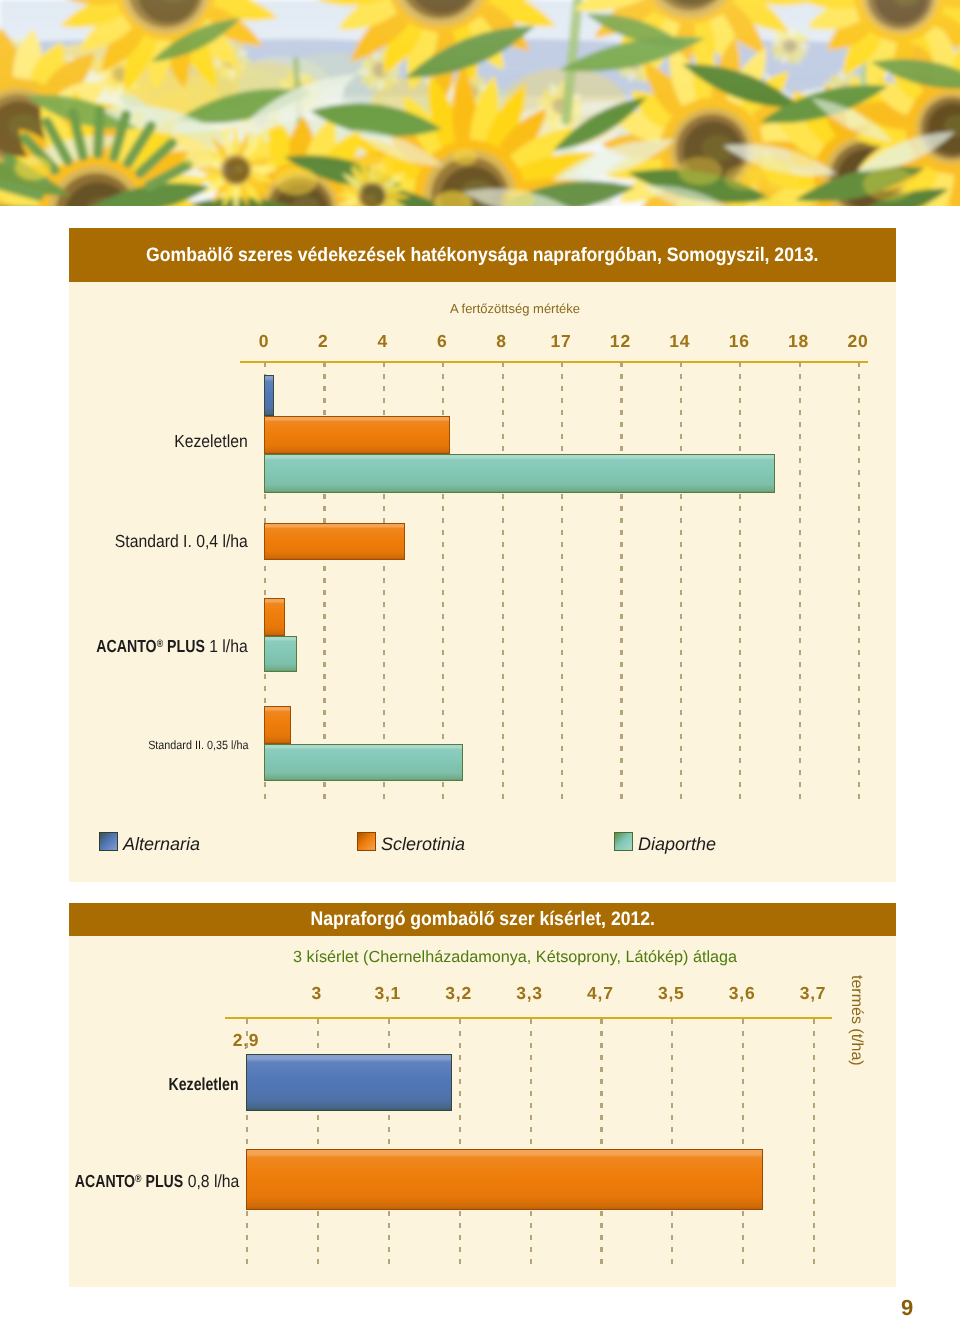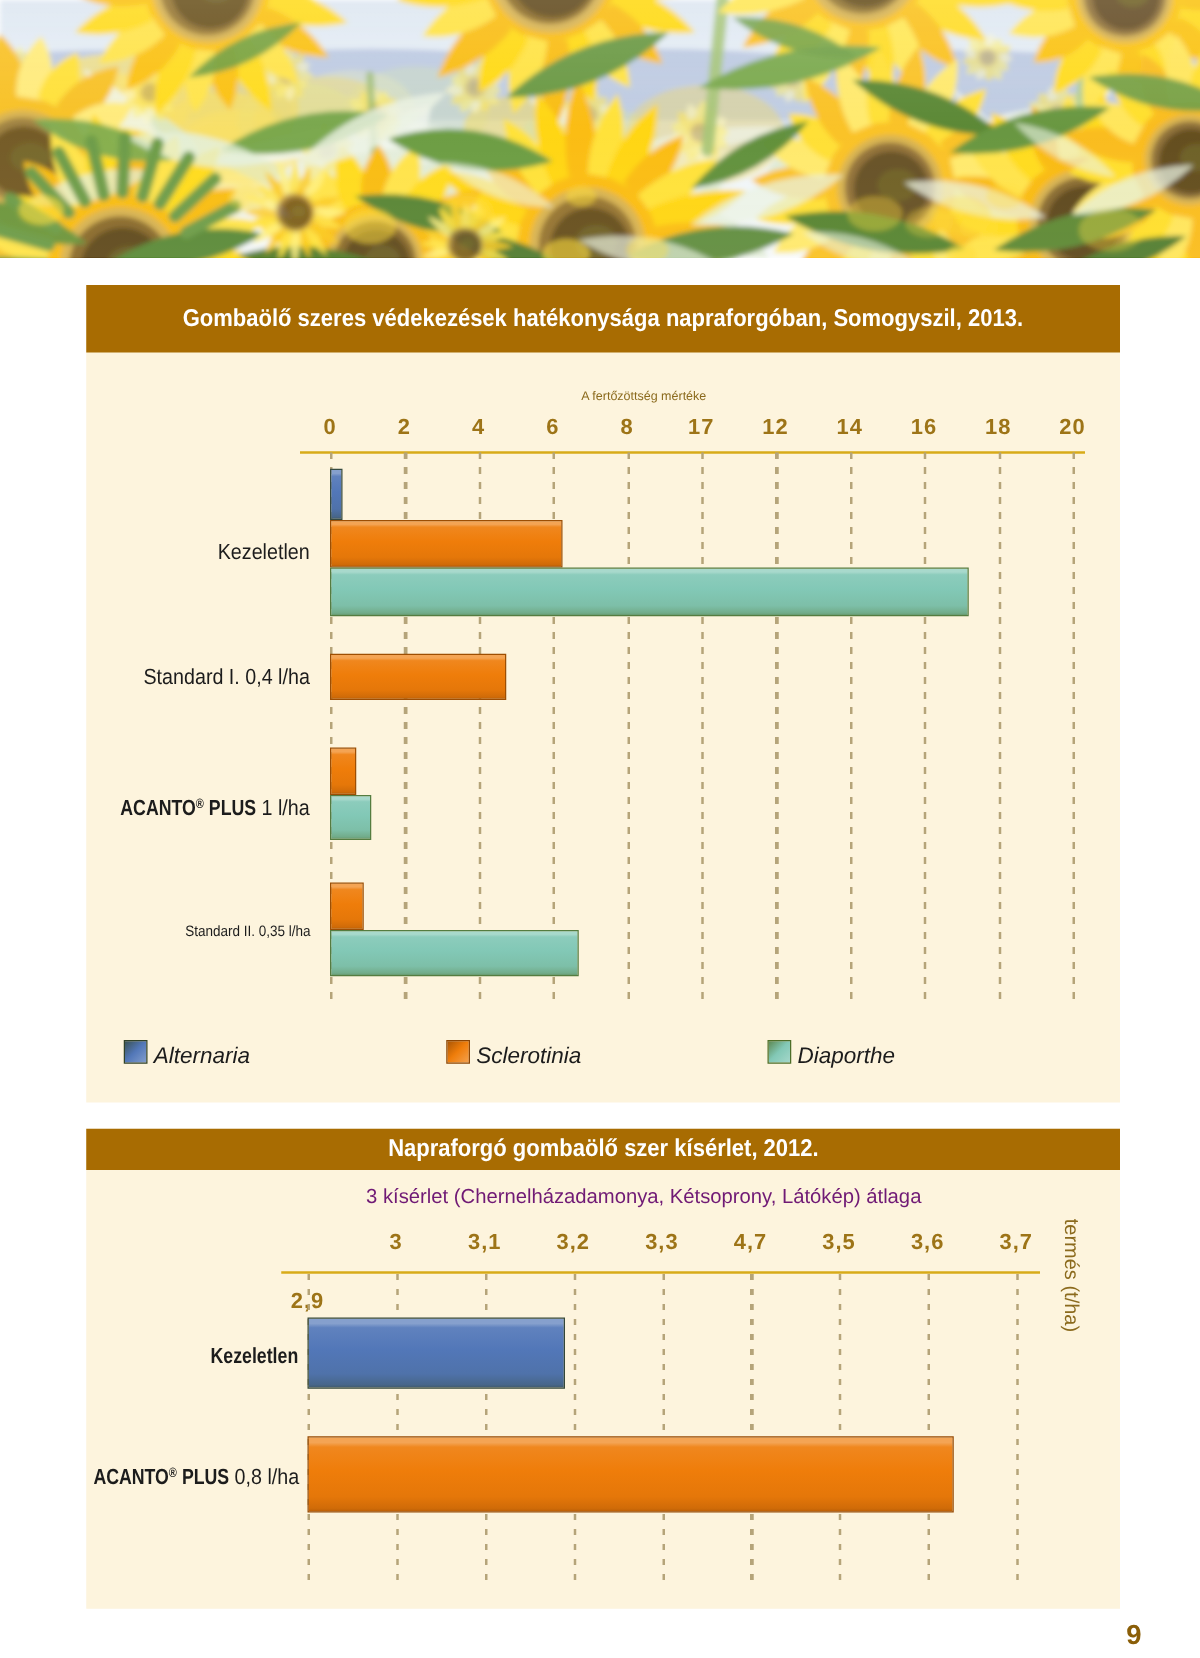--- a/index.html
+++ b/index.html
@@ -18,21 +18,21 @@
   .catlab{position:absolute;color:#1c1c1c;text-align:right;white-space:nowrap;}
   .catlab > span.inner{display:inline-block;transform:scaleX(0.90);transform-origin:right center;}
   .catlab span[data-name$="bold-part"]{display:inline-block;transform:scaleX(0.90);transform-origin:right center;}
   .catlab sup{font-size:0.62em;vertical-align:0.48em;font-weight:bold;letter-spacing:0;}
   .bar{position:absolute;}
   .legend-sw{position:absolute;width:19px;height:19px;}
   .legend-tx{position:absolute;font-style:italic;color:#1c1c1c;white-space:nowrap;}
   .pageno{position:absolute;color:#8a5e08;font-weight:bold;}
   .vlabel{position:absolute;color:#8b6a1d;white-space:nowrap;
           transform-origin:0 0;transform:rotate(90deg);}
-  .sub{position:absolute;color:#701a75;white-space:nowrap;}
+  .sub{position:absolute;color:#4d7c0f;white-space:nowrap;}
 </style>
 </head>
 <body>
 
 <div id="photo" class="abs" data-name="sunflower-photo">
 <svg width="960" height="206" viewBox="0 0 960 206" xmlns="http://www.w3.org/2000/svg" data-name="sunflower-field-illustration">
 <defs>
 <linearGradient id="skyg" x1="0" y1="0" x2="0" y2="1">
 <stop offset="0" stop-color="#dbe5f1"></stop>
           <stop offset="0.4" stop-color="#eaf1f7"></stop>
@@ -832,21 +832,21 @@
       </g>
 <rect width="960" height="206" fill="#ffffff" opacity="0.06"></rect>
 <rect width="960" height="206" fill="url(#hazeg)"></rect>
 </svg>
 </div>
 
 <div class="panel" id="panel1" data-name="chart-panel-1" style="left:69px;top:228px;width:827px;height:654px;">
   <div class="cap" data-name="chart-1-title-bar" style="left:0;top:0;width:827px;height:54px;font-size:19.5px;">
     <span data-name="chart-1-title">Gombaölő szeres védekezések hatékonysága napraforgóban, Somogyszil, 2013.</span>
   </div>
-  <div class="axlabel" data-name="chart-1-x-axis-label" style="left:316px;top:84px;width:260px;text-align:center;font-size:10px;">A fertőzöttség mértéke</div>
+  <div class="axlabel" data-name="chart-1-x-axis-label" style="left:316px;top:73px;width:260px;text-align:center;font-size:13px;">A fertőzöttség mértéke</div>
   <div id="c1plot" data-name="chart-1-plot-area" style="position:absolute;left:0;top:0;width:826px;height:654px;">
       <div class="tick" data-name="chart-1-x-tick-label-0" style="left:165px;top:103px;width:60px;font-size:17.5px;">0</div>
       <div class="tick" data-name="chart-1-x-tick-label-1" style="left:224.4px;top:103px;width:60px;font-size:17.5px;">2</div>
       <div class="tick" data-name="chart-1-x-tick-label-2" style="left:283.8px;top:103px;width:60px;font-size:17.5px;">4</div>
       <div class="tick" data-name="chart-1-x-tick-label-3" style="left:343.2px;top:103px;width:60px;font-size:17.5px;">6</div>
       <div class="tick" data-name="chart-1-x-tick-label-4" style="left:402.6px;top:103px;width:60px;font-size:17.5px;">8</div>
       <div class="tick" data-name="chart-1-x-tick-label-5" style="left:462px;top:103px;width:60px;font-size:17.5px;">17</div>
       <div class="tick" data-name="chart-1-x-tick-label-6" style="left:521.4px;top:103px;width:60px;font-size:17.5px;">12</div>
       <div class="tick" data-name="chart-1-x-tick-label-7" style="left:580.8px;top:103px;width:60px;font-size:17.5px;">14</div>
       <div class="tick" data-name="chart-1-x-tick-label-8" style="left:640.2px;top:103px;width:60px;font-size:17.5px;">16</div>

